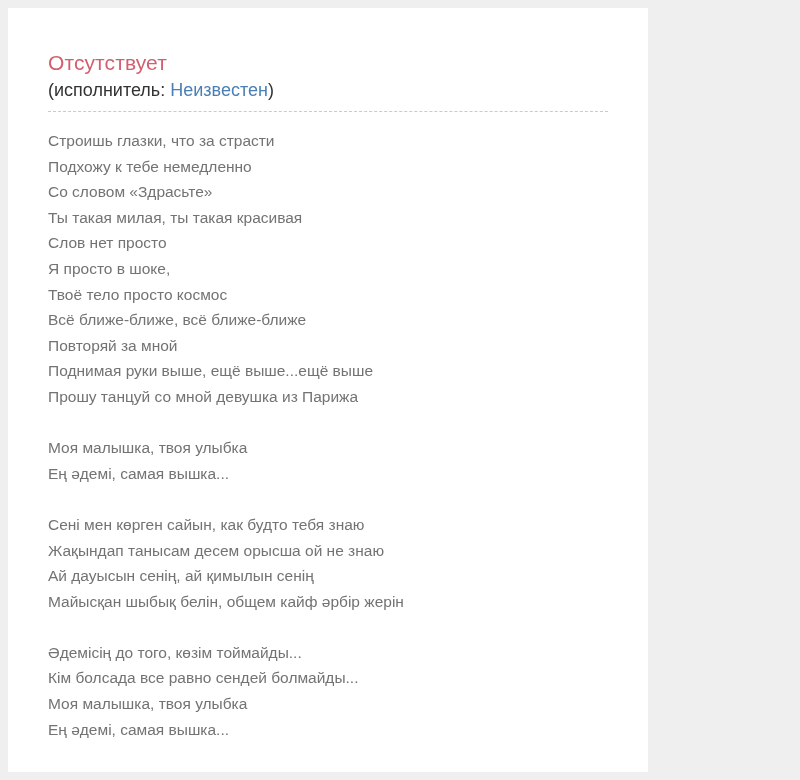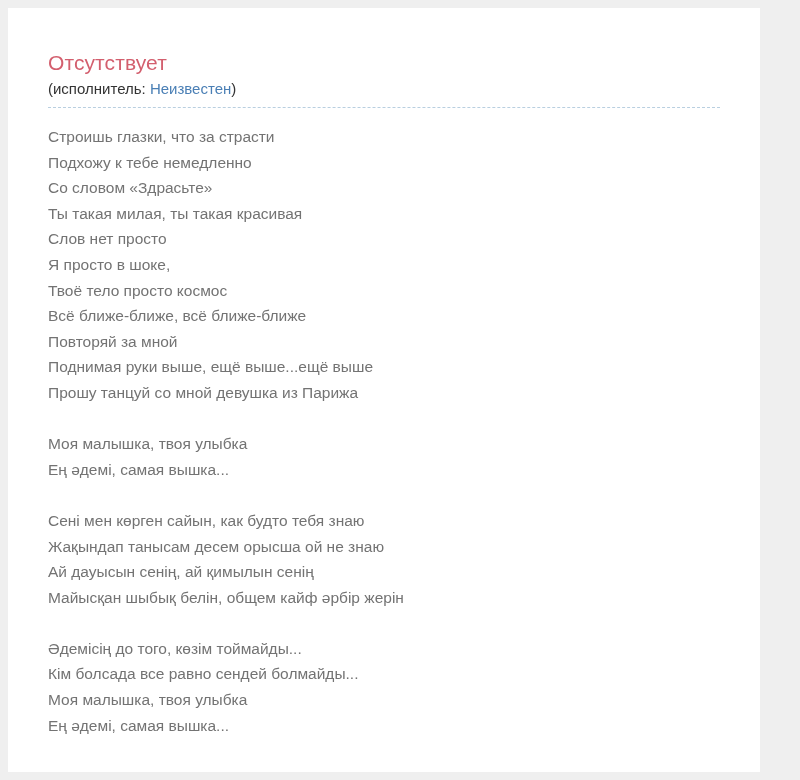--- a/index.html
+++ b/index.html
@@ -9,39 +9,39 @@
   body {
     width: 800px;
     height: 780px;
     background: #efefef;
     font-family: "Liberation Sans", sans-serif;
   }
   .page {
     position: absolute;
     left: 8px;
     top: 8px;
-    width: 752px;
+    width: 640px;
     height: 764px;
     background: #ffffff;
     box-sizing: border-box;
     overflow: hidden;
   }
   .content {
     padding: 42px 40px 0 40px;
   }
   .song-title {
     color: #d35f6e;
     font-size: 21px;
     line-height: 26px;
     font-weight: normal;
     margin: 0 0 4px 0;
     letter-spacing: 0.1px;
   }
   .artist-line {
-    font-size: 15px;
+    font-size: 18px;
     color: #333333;
     padding-bottom: 10px;
     border-bottom: 1px dashed #b9cfe0;
     margin: 0;
   }
   .artist-link {
     color: #4a7fb5;
     text-decoration: none;
     cursor: pointer;
   }

